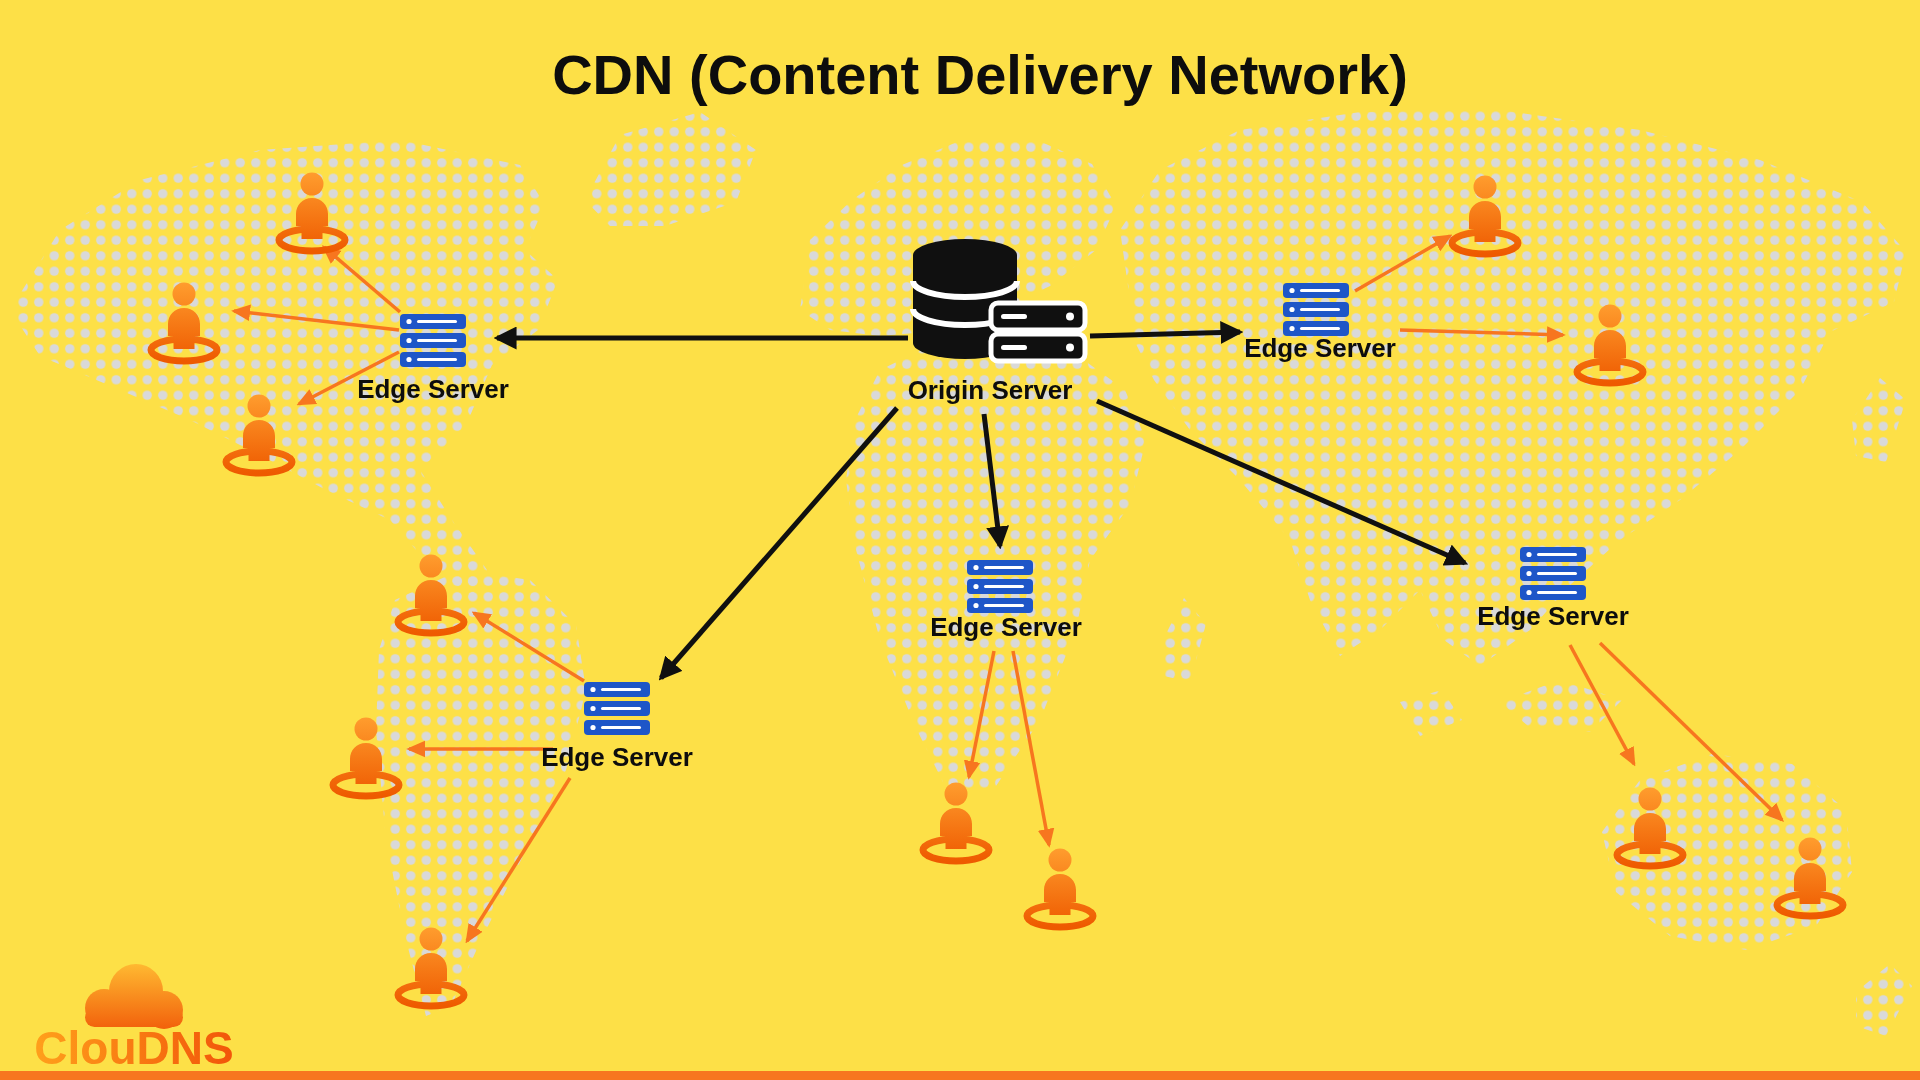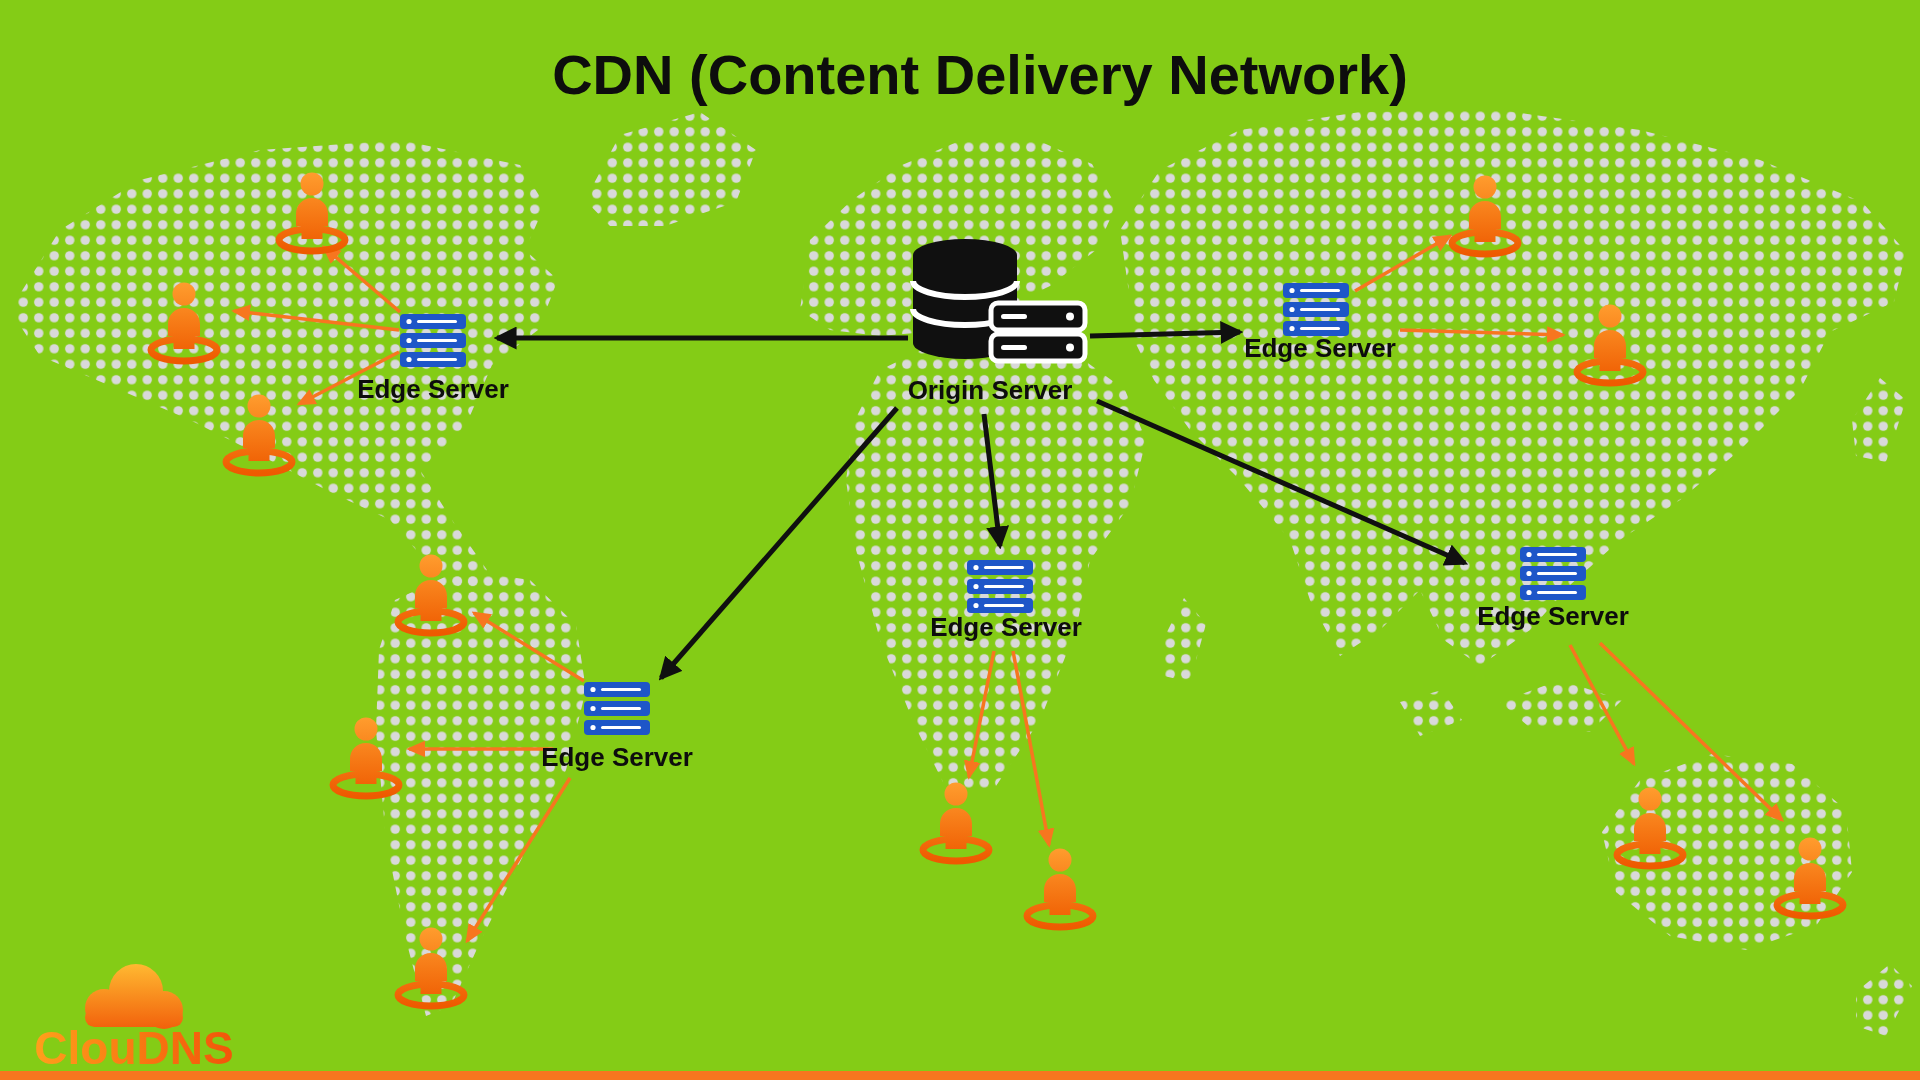--- a/index.html
+++ b/index.html
@@ -1,20 +1,20 @@
 <!DOCTYPE html>
 <html><head>
 <meta charset="utf-8">
 <style>
   html, body { margin: 0; padding: 0; background: #ffffff; }
   .canvas {
     position: relative;
     width: 1920px;
     height: 1080px;
-    background: #84cc16;
+    background: #fde047;
     overflow: hidden;
     font-family: "Liberation Sans", sans-serif;
   }
   svg { display: block; width: 1920px; height: 1080px; }
   .title-text {
     font-family: "Liberation Sans", sans-serif;
     font-weight: 700;
     font-size: 56px;
     fill: #0d0d0d;
     text-anchor: middle;

